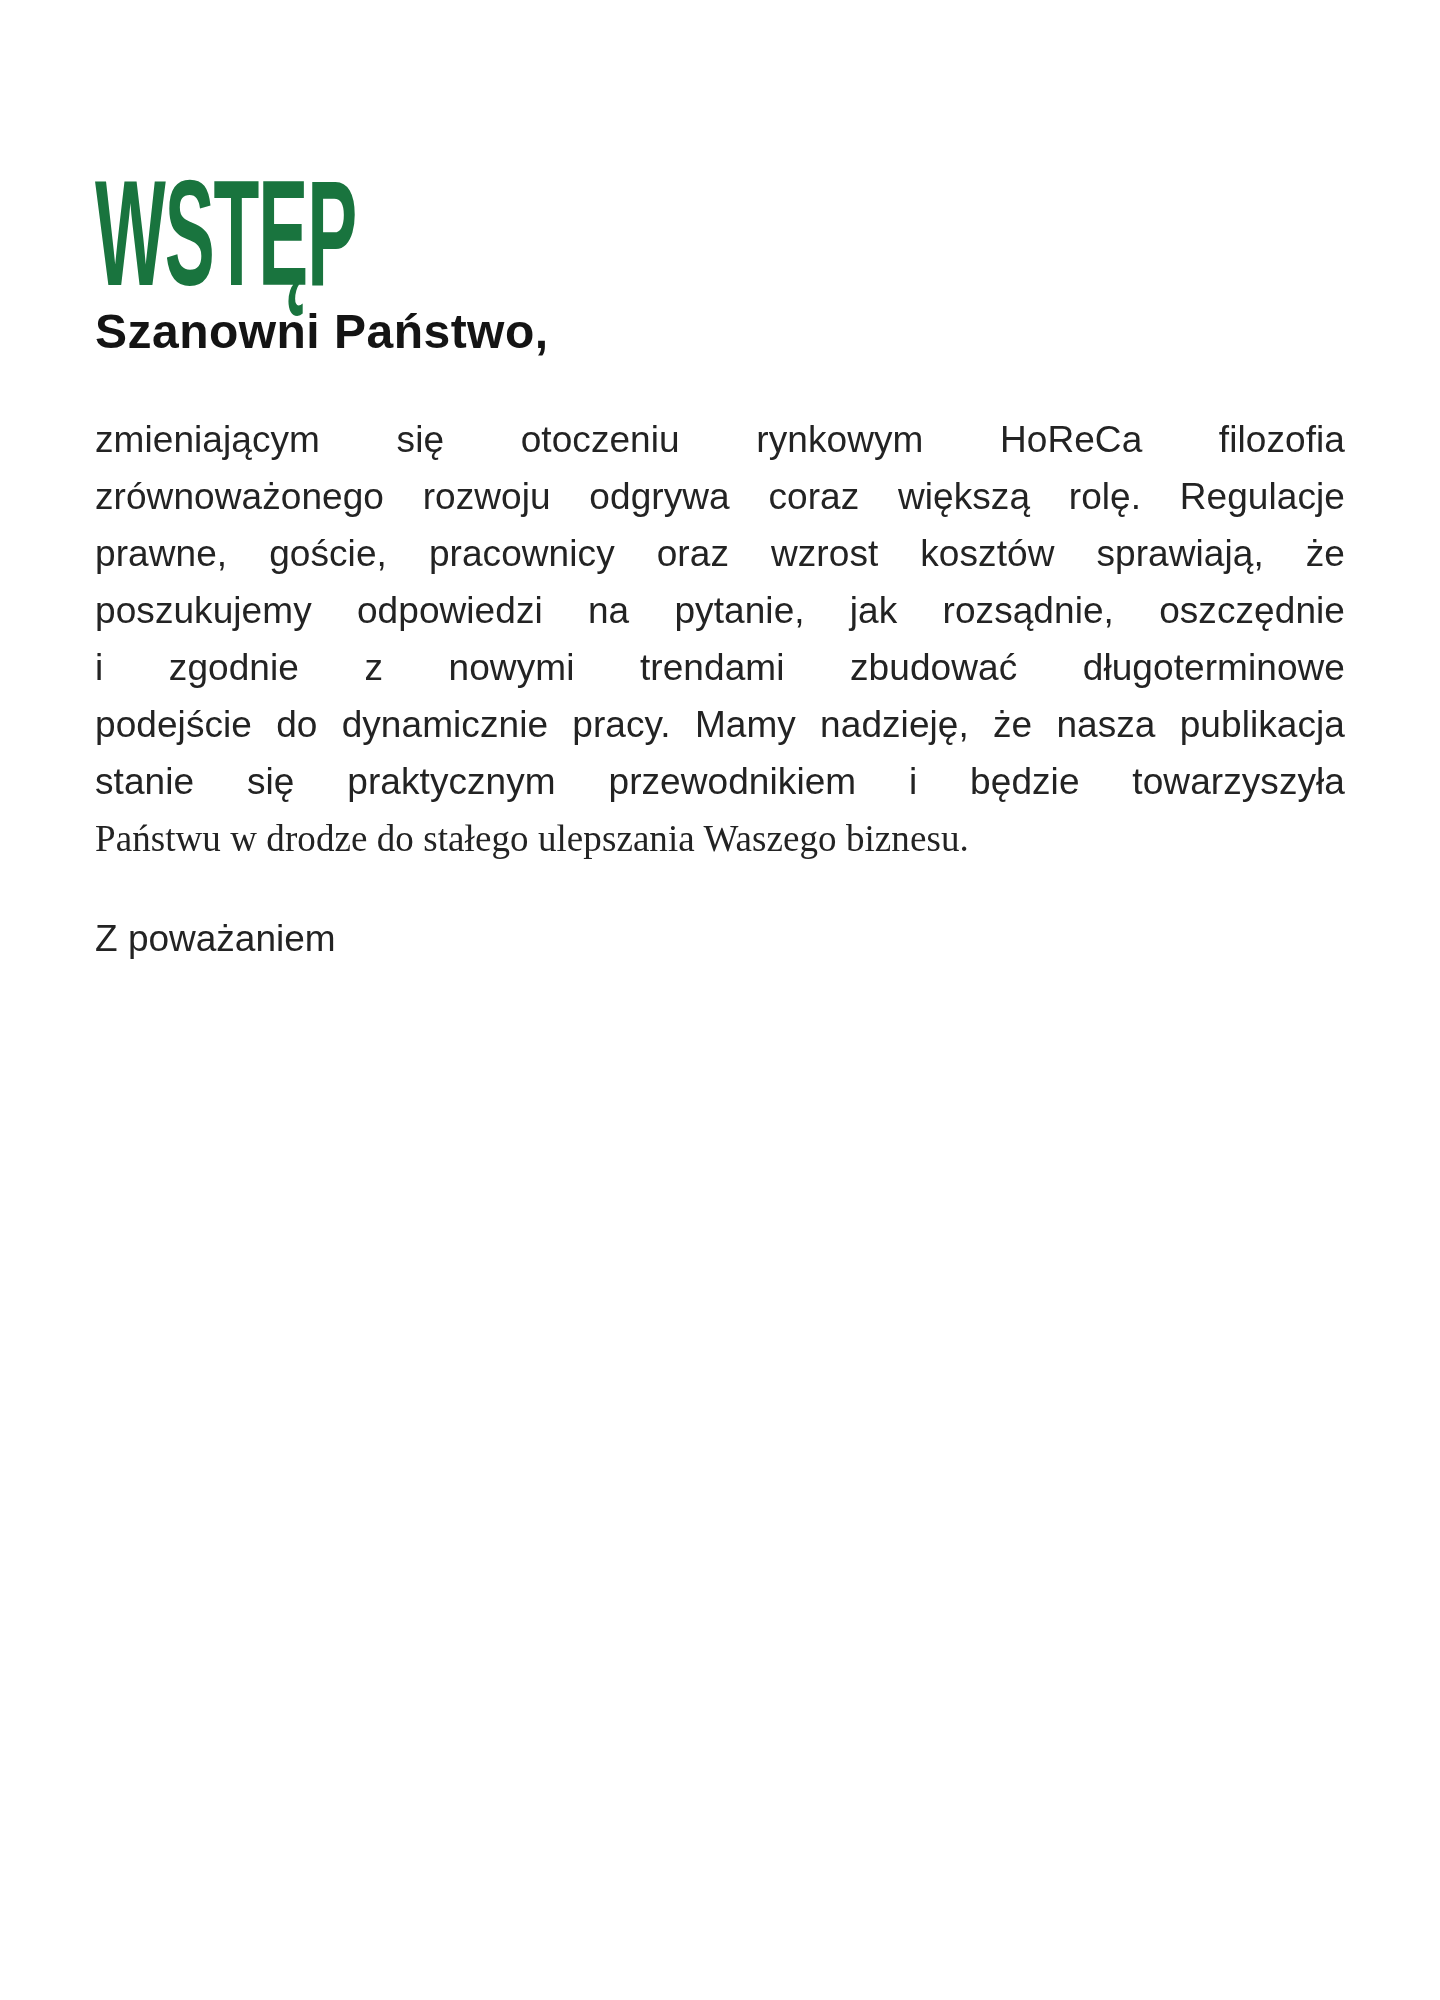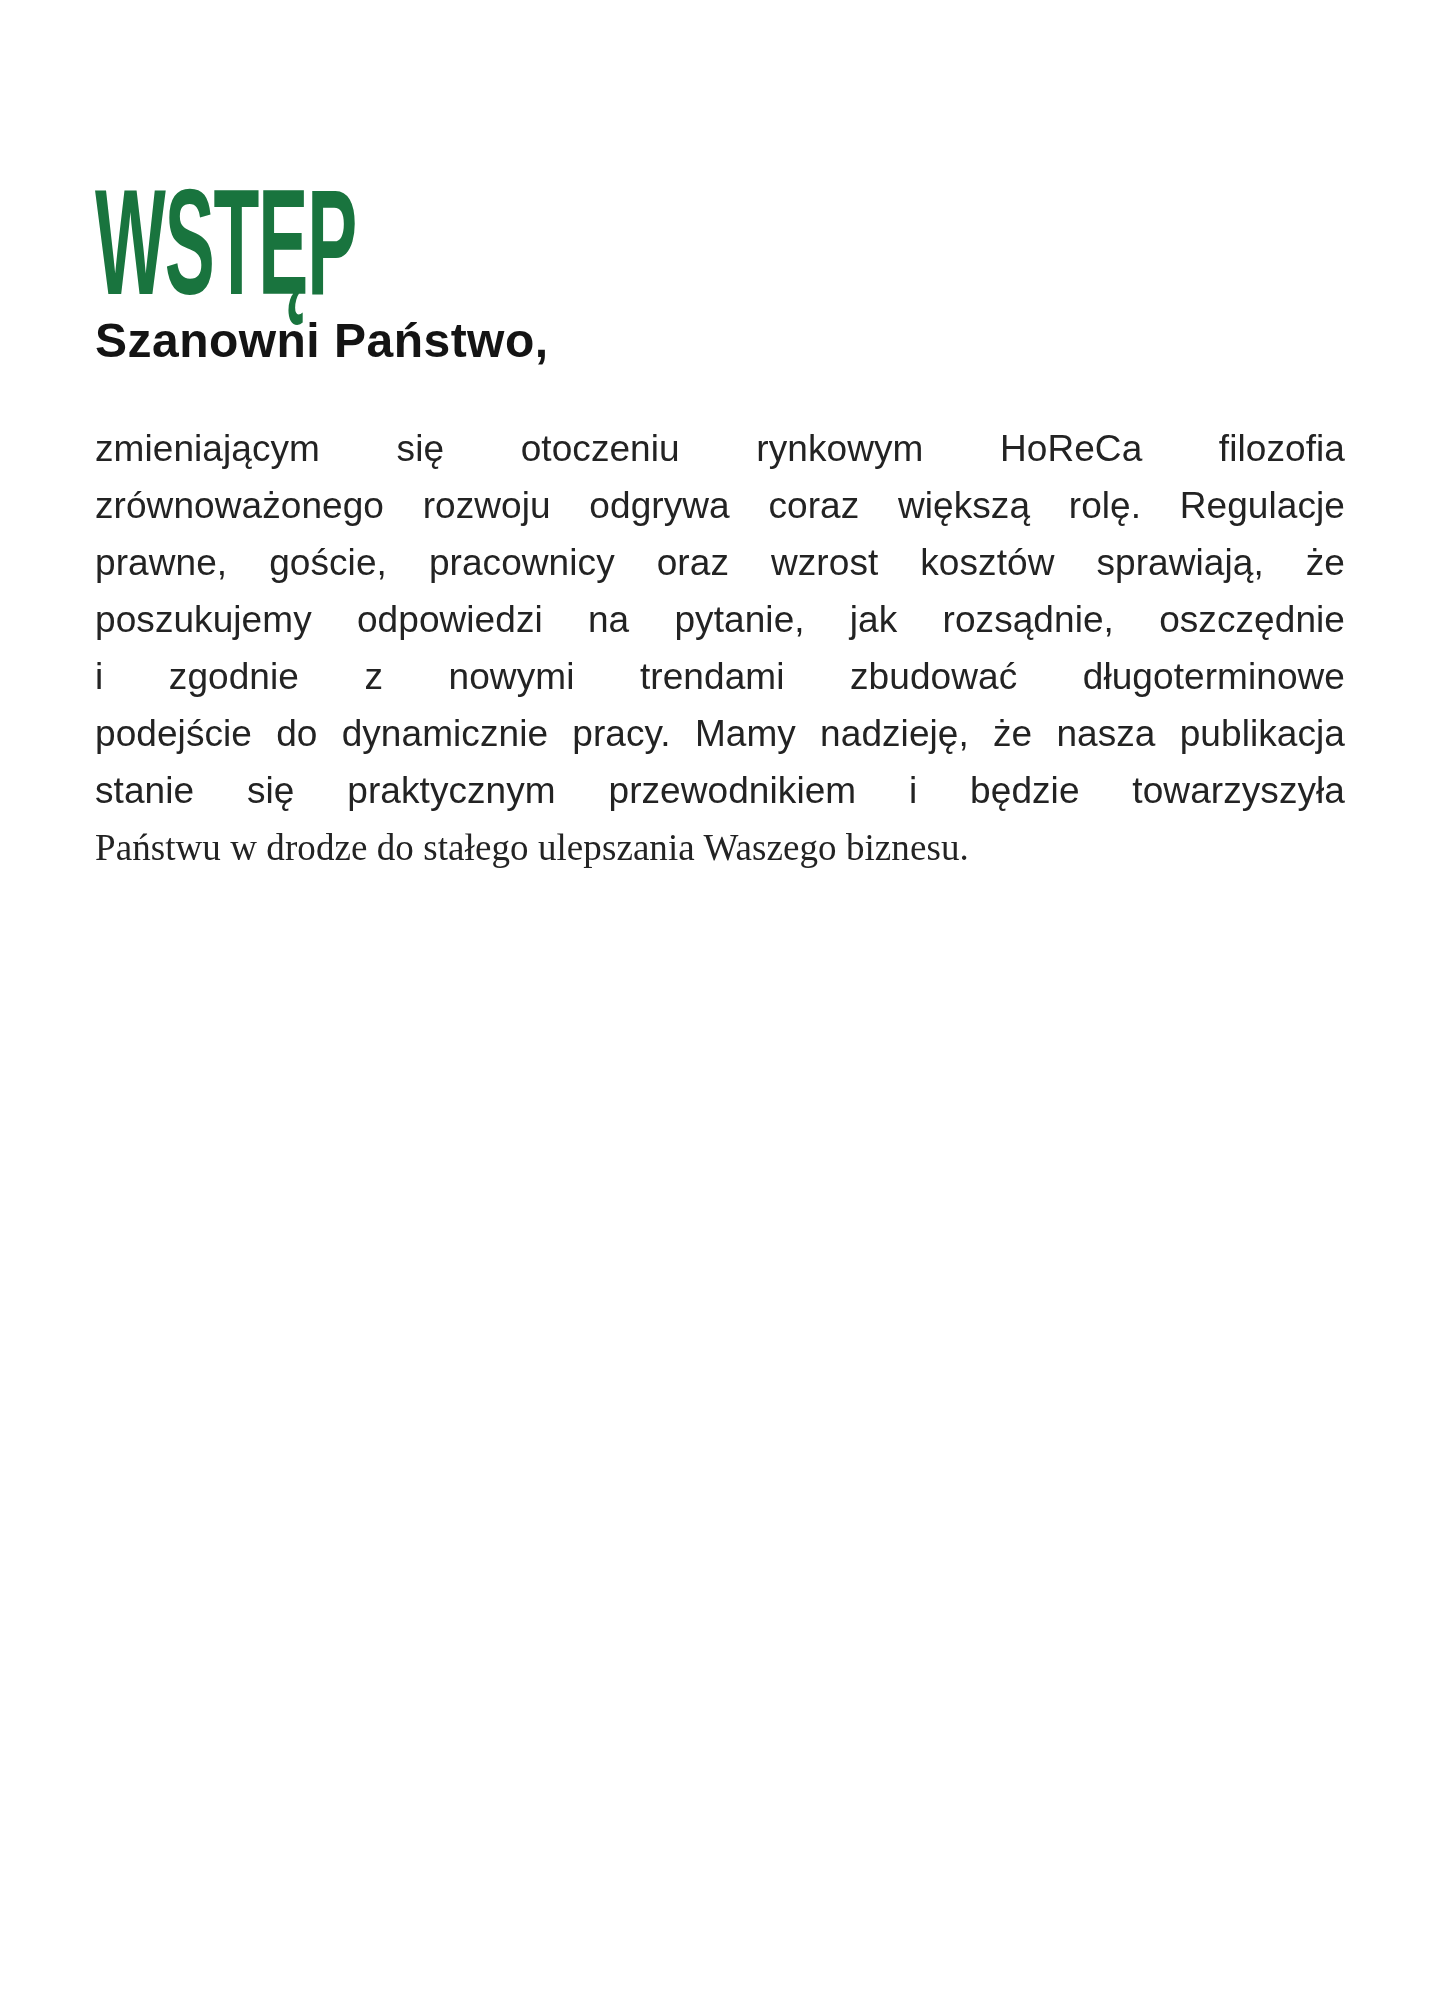--- a/index.html
+++ b/index.html
@@ -11,21 +11,21 @@
     width: 1440px;
     height: 2000px;
     position: relative;
     overflow: hidden;
     font-family: "Liberation Sans", "DejaVu Sans", sans-serif;
   }
   .page {
     box-sizing: border-box;
     width: 1440px;
     height: 1606px;
-    padding: 17px 95px;
+    padding: 8px 95px;
     background: #ffffff;
   }
   
   .page-title {
     display: inline-block;
     margin: 150px 0 0 0;
     font-family: "Liberation Sans", "DejaVu Sans", sans-serif;
     font-weight: 700;
     font-size: 150px;
     line-height: 1;
@@ -84,15 +84,16 @@
     <div class="para-line">zrównoważonego rozwoju odgrywa coraz większą rolę. Regulacje</div>
     <div class="para-line">prawne, goście, pracownicy oraz wzrost kosztów sprawiają, że</div>
     <div class="para-line">poszukujemy odpowiedzi na pytanie, jak rozsądnie, oszczędnie</div>
     <div class="para-line">i zgodnie z nowymi trendami zbudować długoterminowe</div>
     <div class="para-line">podejście do dynamicznie pracy. Mamy nadzieję, że nasza publikacja</div>
     <div class="para-line">stanie się praktycznym przewodnikiem i będzie towarzyszyła</div>
     <div class="para-line last">Państwu w drodze do stałego ulepszania Waszego biznesu.</div>
   </div>
 
   <div class="signoff">
+    <div class="signoff-line">Z poważaniem</div>
   </div>
 
 </div>
 
 </body></html>

